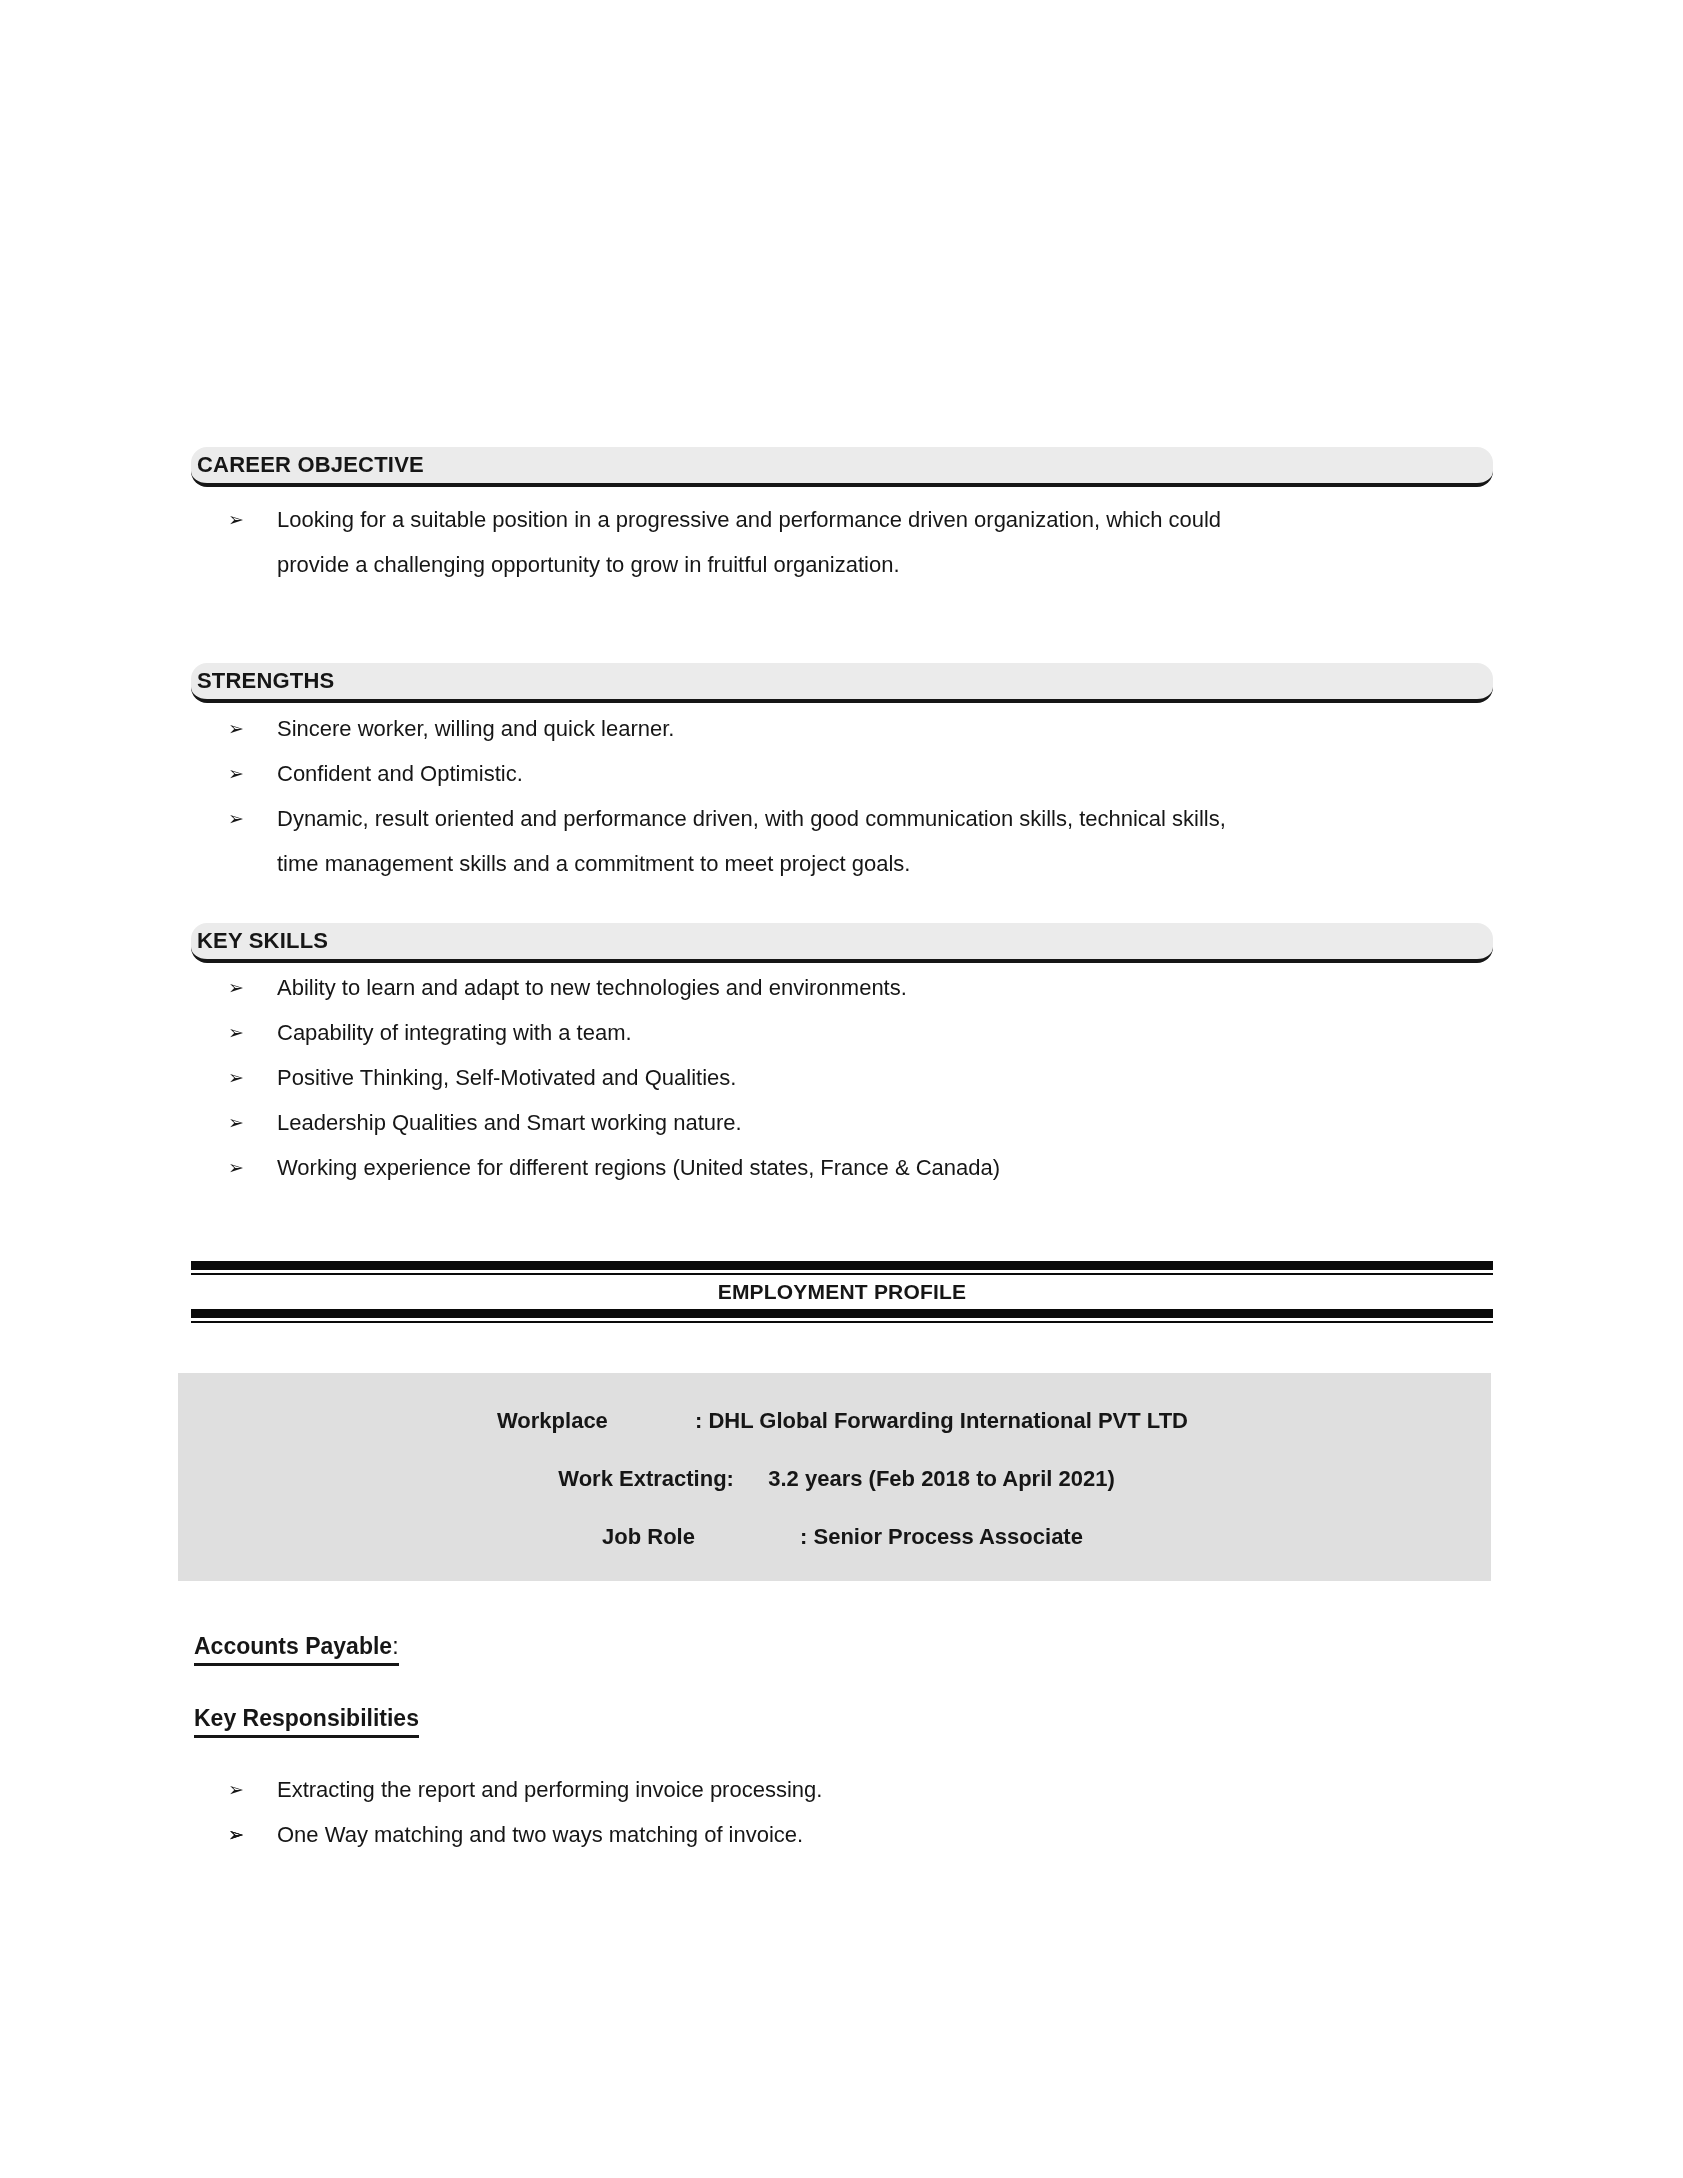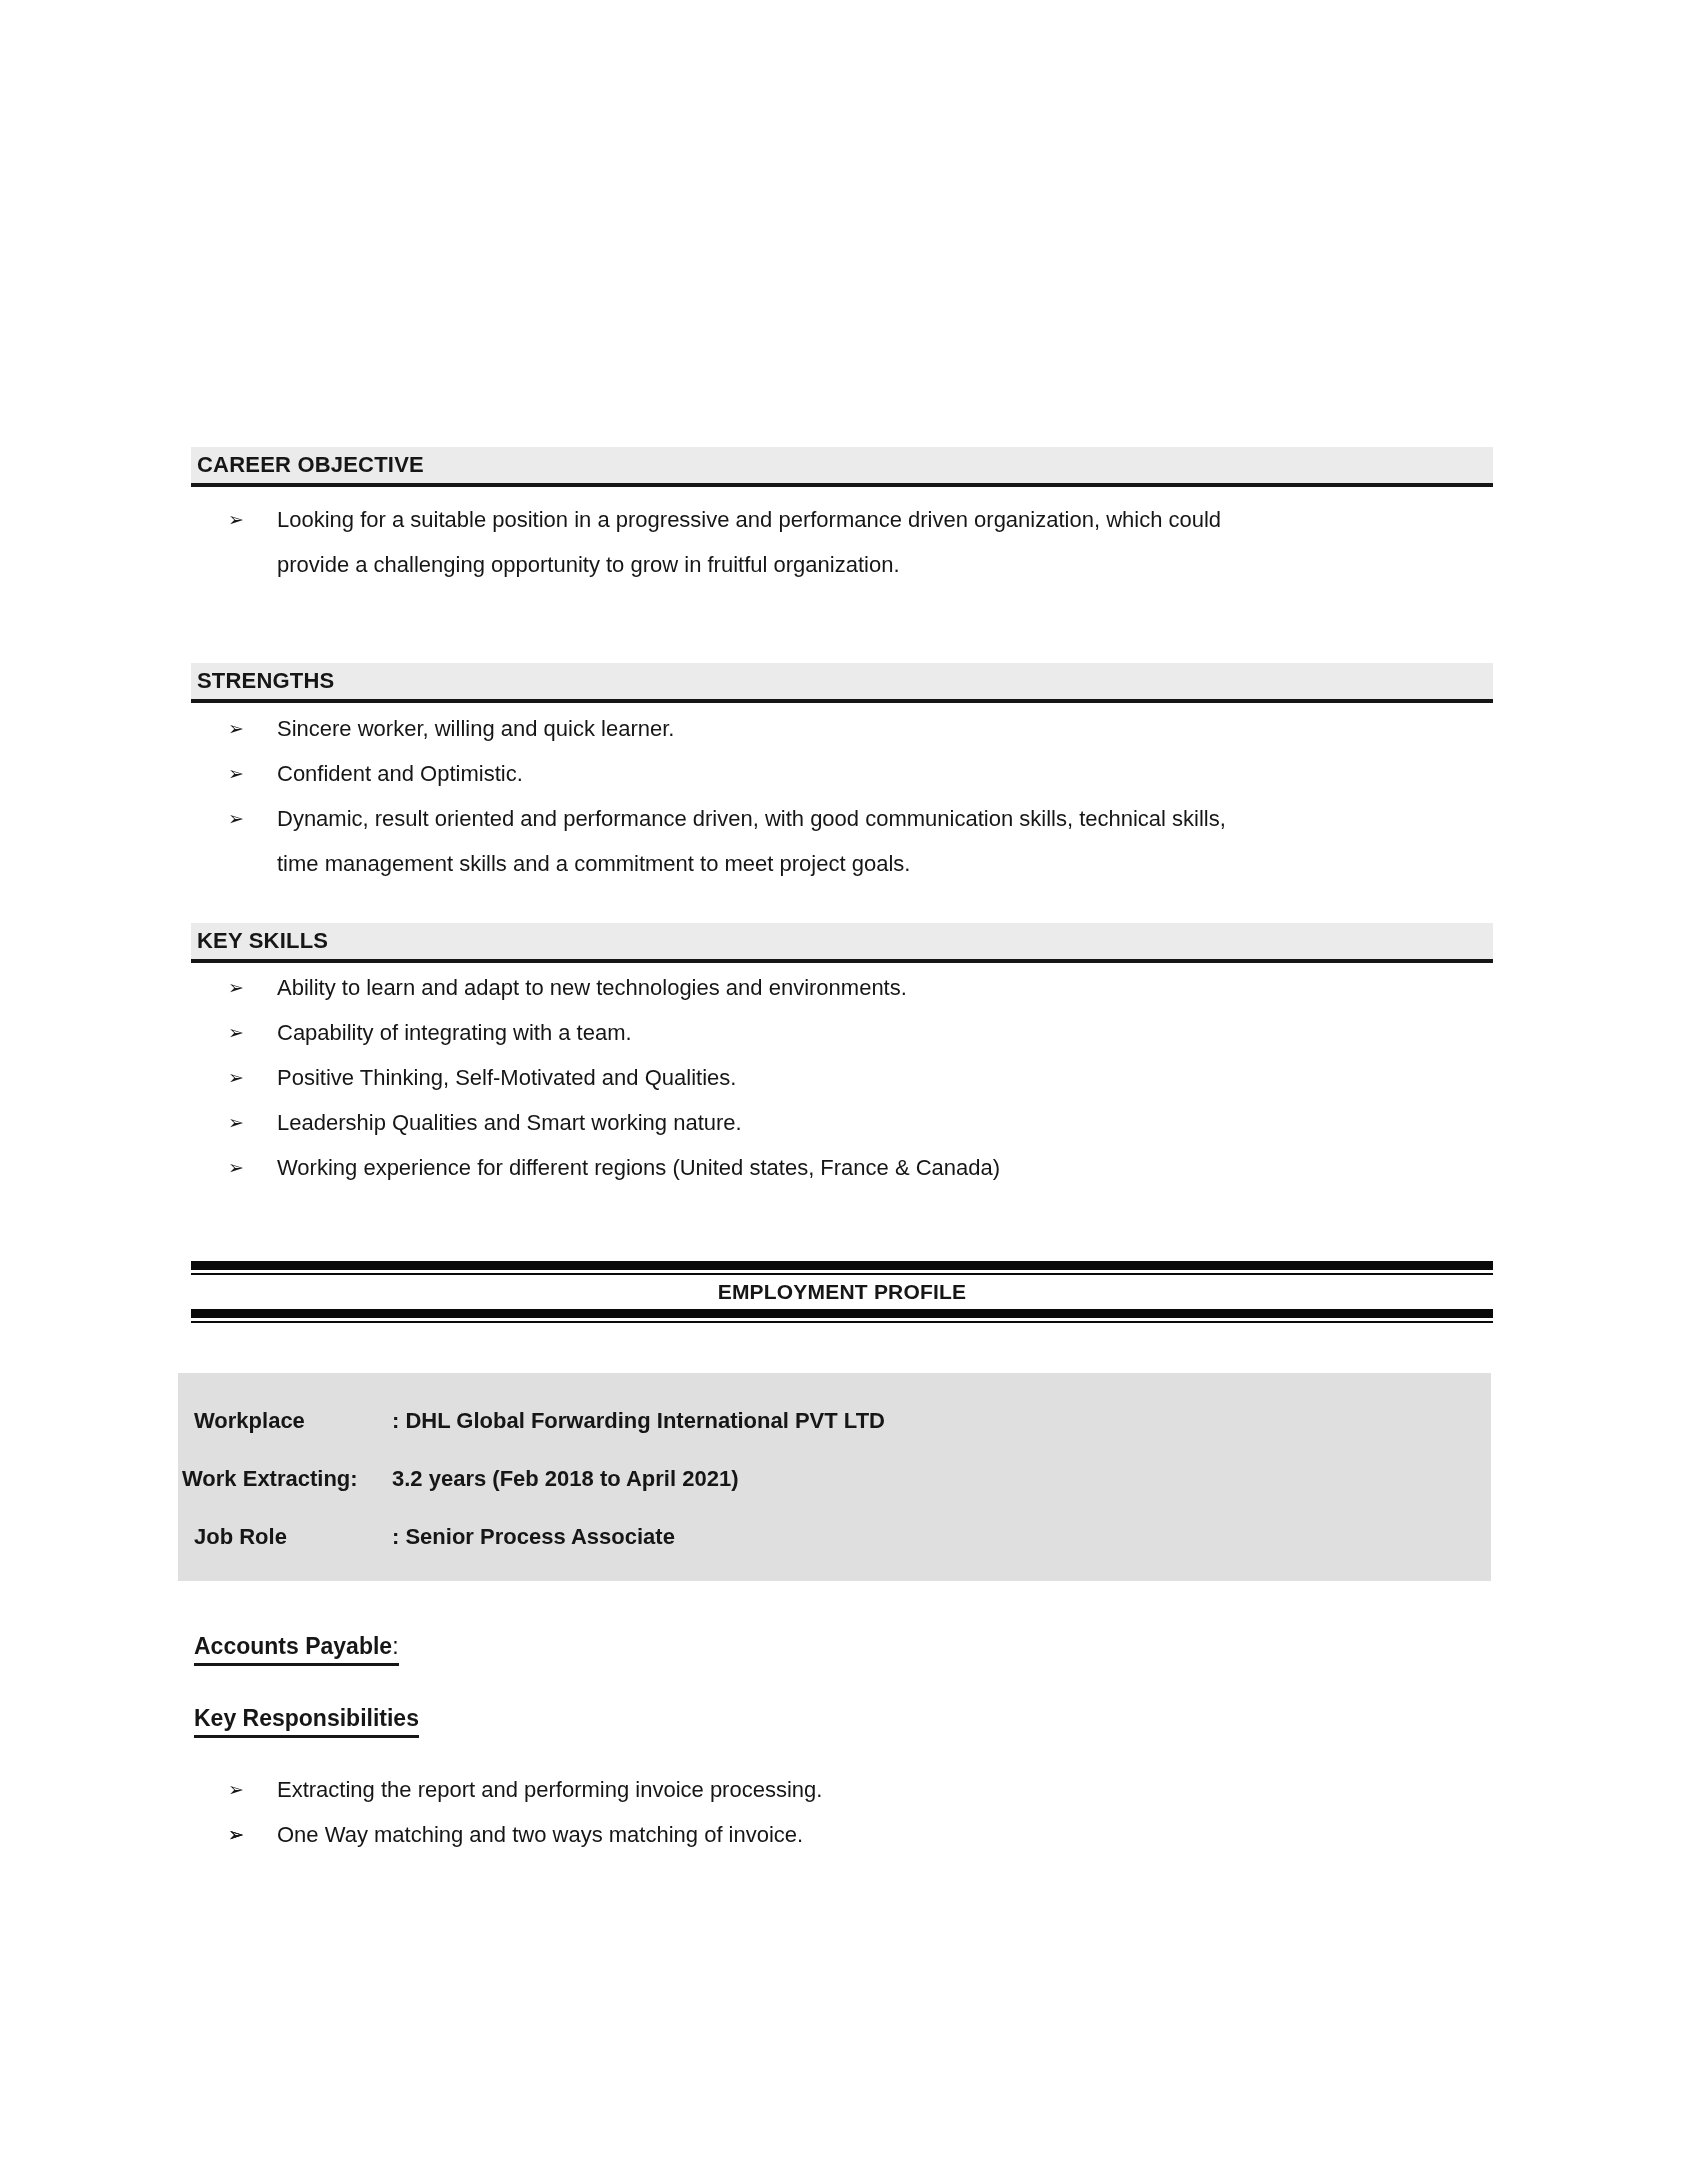--- a/index.html
+++ b/index.html
@@ -21,20 +21,21 @@
   
   .section-bar {
     background: var(--section-bar-bg, #ebebeb);
     border-bottom: 4px solid #161616;
     line-height: 36px;
     height: 40px;
     padding-left: 6px;
     font-size: 22px;
     font-weight: bold;
     letter-spacing: 0.2px;
+    border-radius: 16px;
   }
 
   
   .bullets { list-style: none; }
   .bullet {
     position: relative;
     padding-left: 86px;
     line-height: 45px;
     font-size: 22px;
   }
@@ -72,21 +73,21 @@
   .info-box {
     margin-top: 50px;
     margin-left: -13px;
     width: 1313px;
     height: 208px;
     background: var(--info-box-bg, #dfdfdf);
     padding: 36px 0 0 16px;
     font-size: 22px;
     font-weight: bold;
   }
-  .info-row { display: flex; line-height: 24px; margin-bottom: 34px; }
+  .info-row { display: flex; line-height: 24px; margin-bottom: 34px; justify-content: center; }
   .info-label { width: 198px; flex: none; }
   .info-row:nth-child(2) { margin-left: -12px; }
   .info-row:nth-child(2) .info-label { width: 210px; }
 
   
   .subheading {
     margin-top: 50px;
     padding-left: 3px;
     font-size: 23px;
     line-height: 30px;

